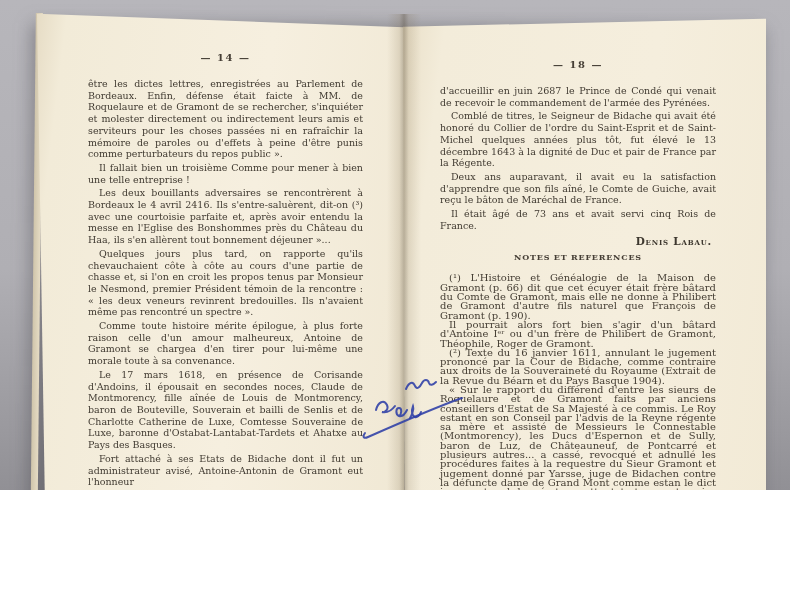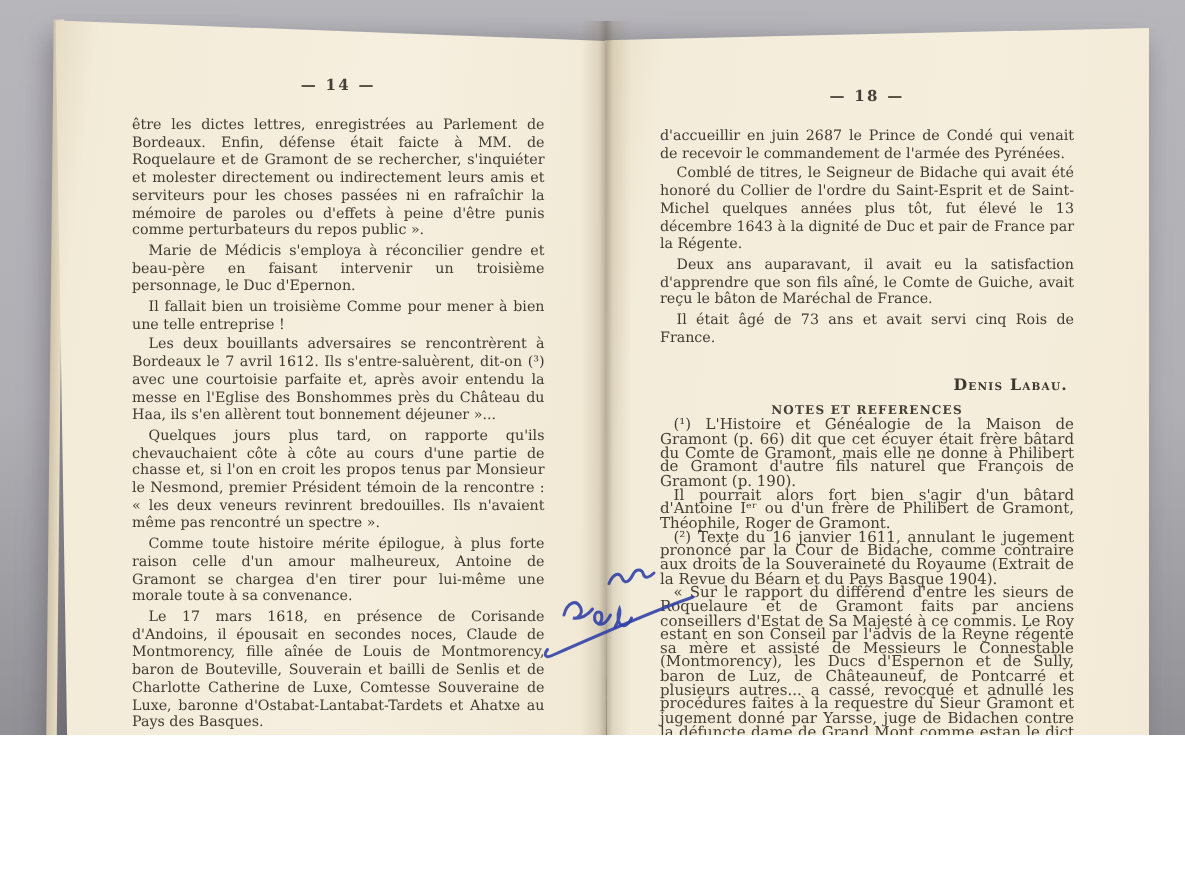--- a/index.html
+++ b/index.html
@@ -34,25 +34,25 @@
   .inner-right{position:absolute;left:37px;right:50px;top:42px;}
   .page-number{
     text-align:center;font-size:10px;letter-spacing:1.5px;color:#453e35;
     margin-bottom:15px;font-weight:bold;
   }
   .page-body{font-size:9.5px;line-height:11.7px;color:#403a31;text-align:justify;font-weight:500;}
   .para{margin:0 0 2px 0;text-indent:11px;}
   .para.first{text-indent:0;}
   .signature{
     text-align:right;font-variant:small-caps;font-size:10.5px;letter-spacing:.8px;
-    color:#3d372e;margin:20px 4px 5px 0;font-weight:bold;
+    color:#3d372e;margin:4px 4px 5px 0;font-weight:bold;
   }
   .notes-heading{
     text-align:center;font-size:8px;letter-spacing:.8px;color:#453e35;
-    margin:2px 0 1px 0;font-weight:bold;
+    margin:2px 0 11px 0;font-weight:bold;
   }
   .note{font-size:10px;line-height:9.3px;margin:0;text-indent:9px;text-align:justify;color:#443d33;}
   .note.italic{font-style:italic;}
   .gutter{
     position:absolute;left:387px;top:14px;width:34px;height:540px;pointer-events:none;
     background:linear-gradient(90deg,rgba(110,90,55,0) 0%,rgba(110,90,55,.16) 36%,rgba(66,52,28,.32) 50%,rgba(110,90,55,.14) 64%,rgba(110,90,55,0) 100%);
   }
   .annotation{position:absolute;left:350px;top:376px;width:122px;height:72px;pointer-events:none;}
   .annotation path{stroke:#2c3da6;stroke-width:2;fill:none;stroke-linecap:round;opacity:.88;}
   .finger{position:absolute;left:691px;top:507px;width:99px;height:86px;}
@@ -82,23 +82,22 @@
   <div class="book-shadow"></div>
   <div class="fore-edge"></div>
   <div class="under-sheet sheet-a"></div>
   <div class="under-sheet sheet-b"></div>
 
   <div class="page page-left">
     <div class="inner-left">
       <div class="page-number">— 14 —</div>
       <div class="page-body">
         <p class="para first">être les dictes lettres, enregistrées au Parlement de Bordeaux. Enfin, défense était faicte à MM. de Roquelaure et de Gramont de se rechercher, s'inquiéter et molester directement ou indirectement leurs amis et serviteurs pour les choses passées ni en rafraîchir la mémoire de paroles ou d'effets à peine d'être punis comme perturbateurs du repos public ».</p>
-        <p class="para">Marie de Médicis s'employa à réconcilier gendre et beau-père en faisant intervenir un troisième personnage, le Duc d'Epernon.</p>
         <p class="para">Il fallait bien un troisième Comme pour mener à bien une telle entreprise !</p>
-        <p class="para">Les deux bouillants adversaires se rencontrèrent à Bordeaux le 7 avril 1612. Ils s'entre-saluèrent, dit-on (³) avec une courtoisie parfaite et, après avoir entendu la messe en l'Eglise des Bonshommes près du Château du Haa, ils s'en allèrent tout bonnement déjeuner »...</p>
+        <p class="para">Les deux bouillants adversaires se rencontrèrent à Bordeaux le 4 avril 2416. Ils s'entre-saluèrent, dit-on (³) avec une courtoisie parfaite et, après avoir entendu la messe en l'Eglise des Bonshommes près du Château du Haa, ils s'en allèrent tout bonnement déjeuner »...</p>
         <p class="para">Quelques jours plus tard, on rapporte qu'ils chevauchaient côte à côte au cours d'une partie de chasse et, si l'on en croit les propos tenus par Monsieur le Nesmond, premier Président témoin de la rencontre : « les deux veneurs revinrent bredouilles. Ils n'avaient même pas rencontré un spectre ».</p>
         <p class="para">Comme toute histoire mérite épilogue, à plus forte raison celle d'un amour malheureux, Antoine de Gramont se chargea d'en tirer pour lui-même une morale toute à sa convenance.</p>
         <p class="para">Le 17 mars 1618, en présence de Corisande d'Andoins, il épousait en secondes noces, Claude de Montmorency, fille aînée de Louis de Montmorency, baron de Bouteville, Souverain et bailli de Senlis et de Charlotte Catherine de Luxe, Comtesse Souveraine de Luxe, baronne d'Ostabat-Lantabat-Tardets et Ahatxe au Pays des Basques.</p>
         <p class="para">Fort attaché à ses Etats de Bidache dont il fut un administrateur avisé, Antoine-Antonin de Gramont eut l'honneur</p>
       </div>
     </div>
   </div>
 
   <div class="page page-right">
     <div class="inner-right">

